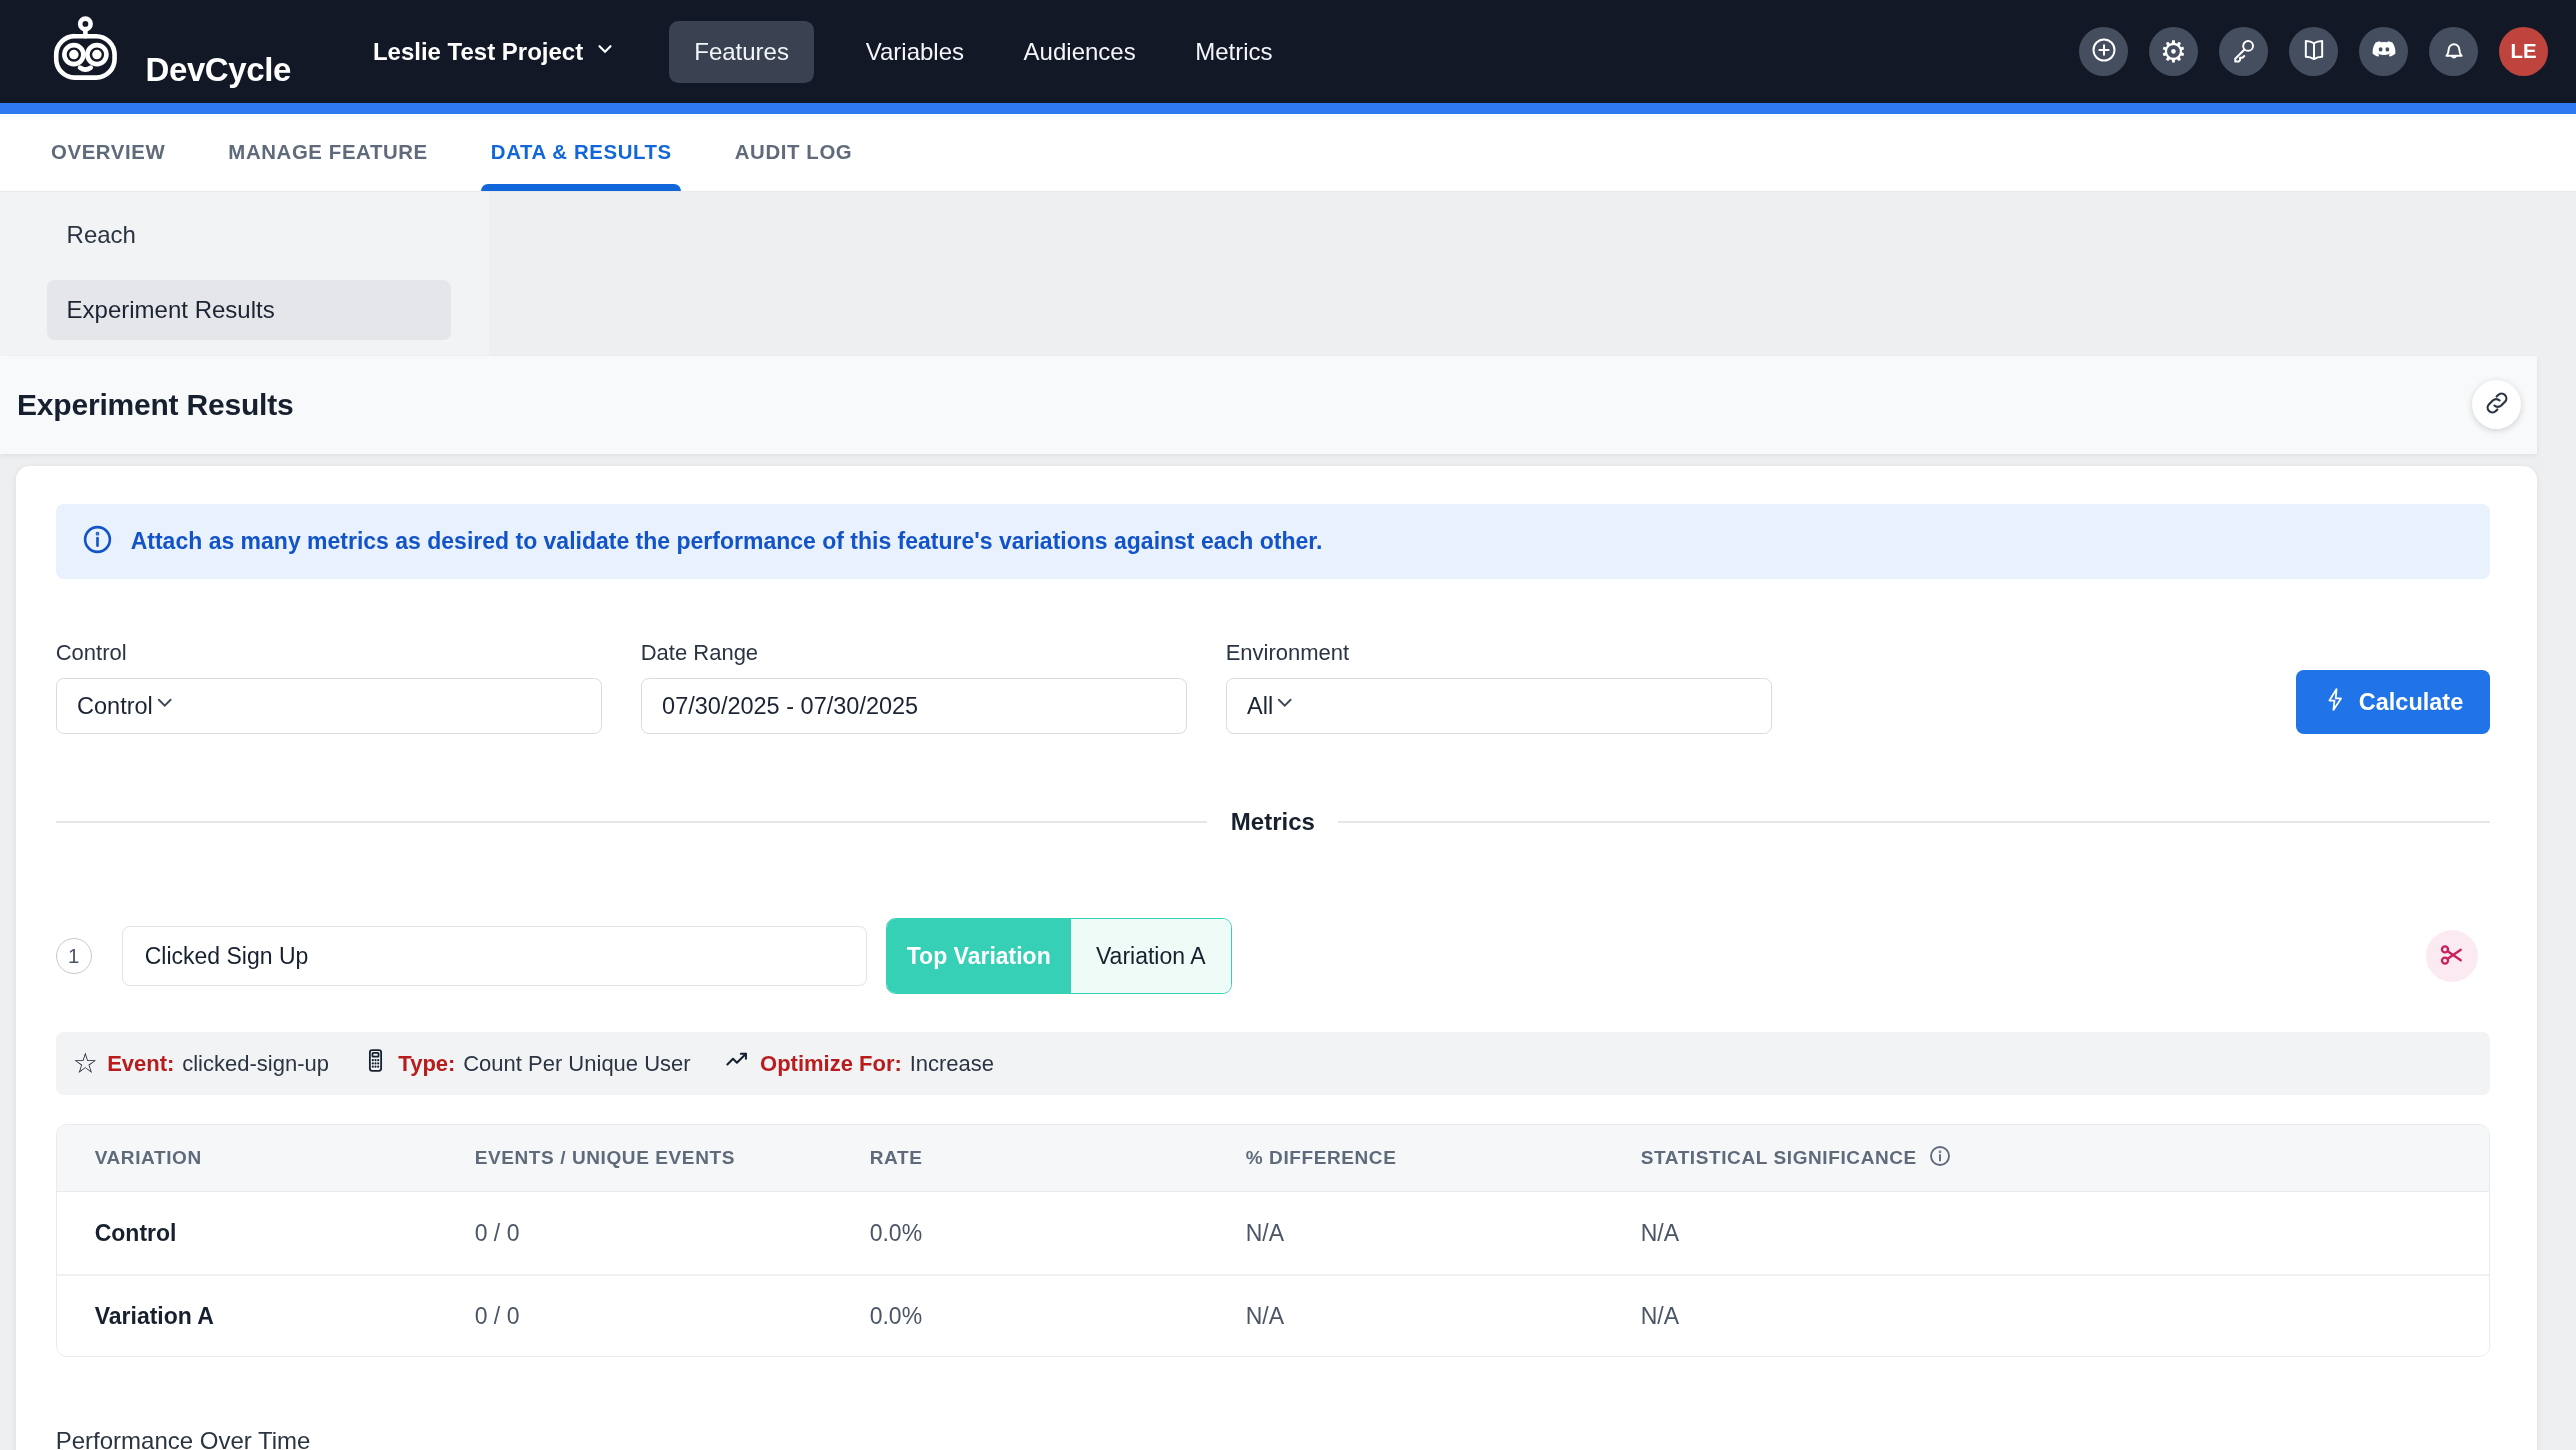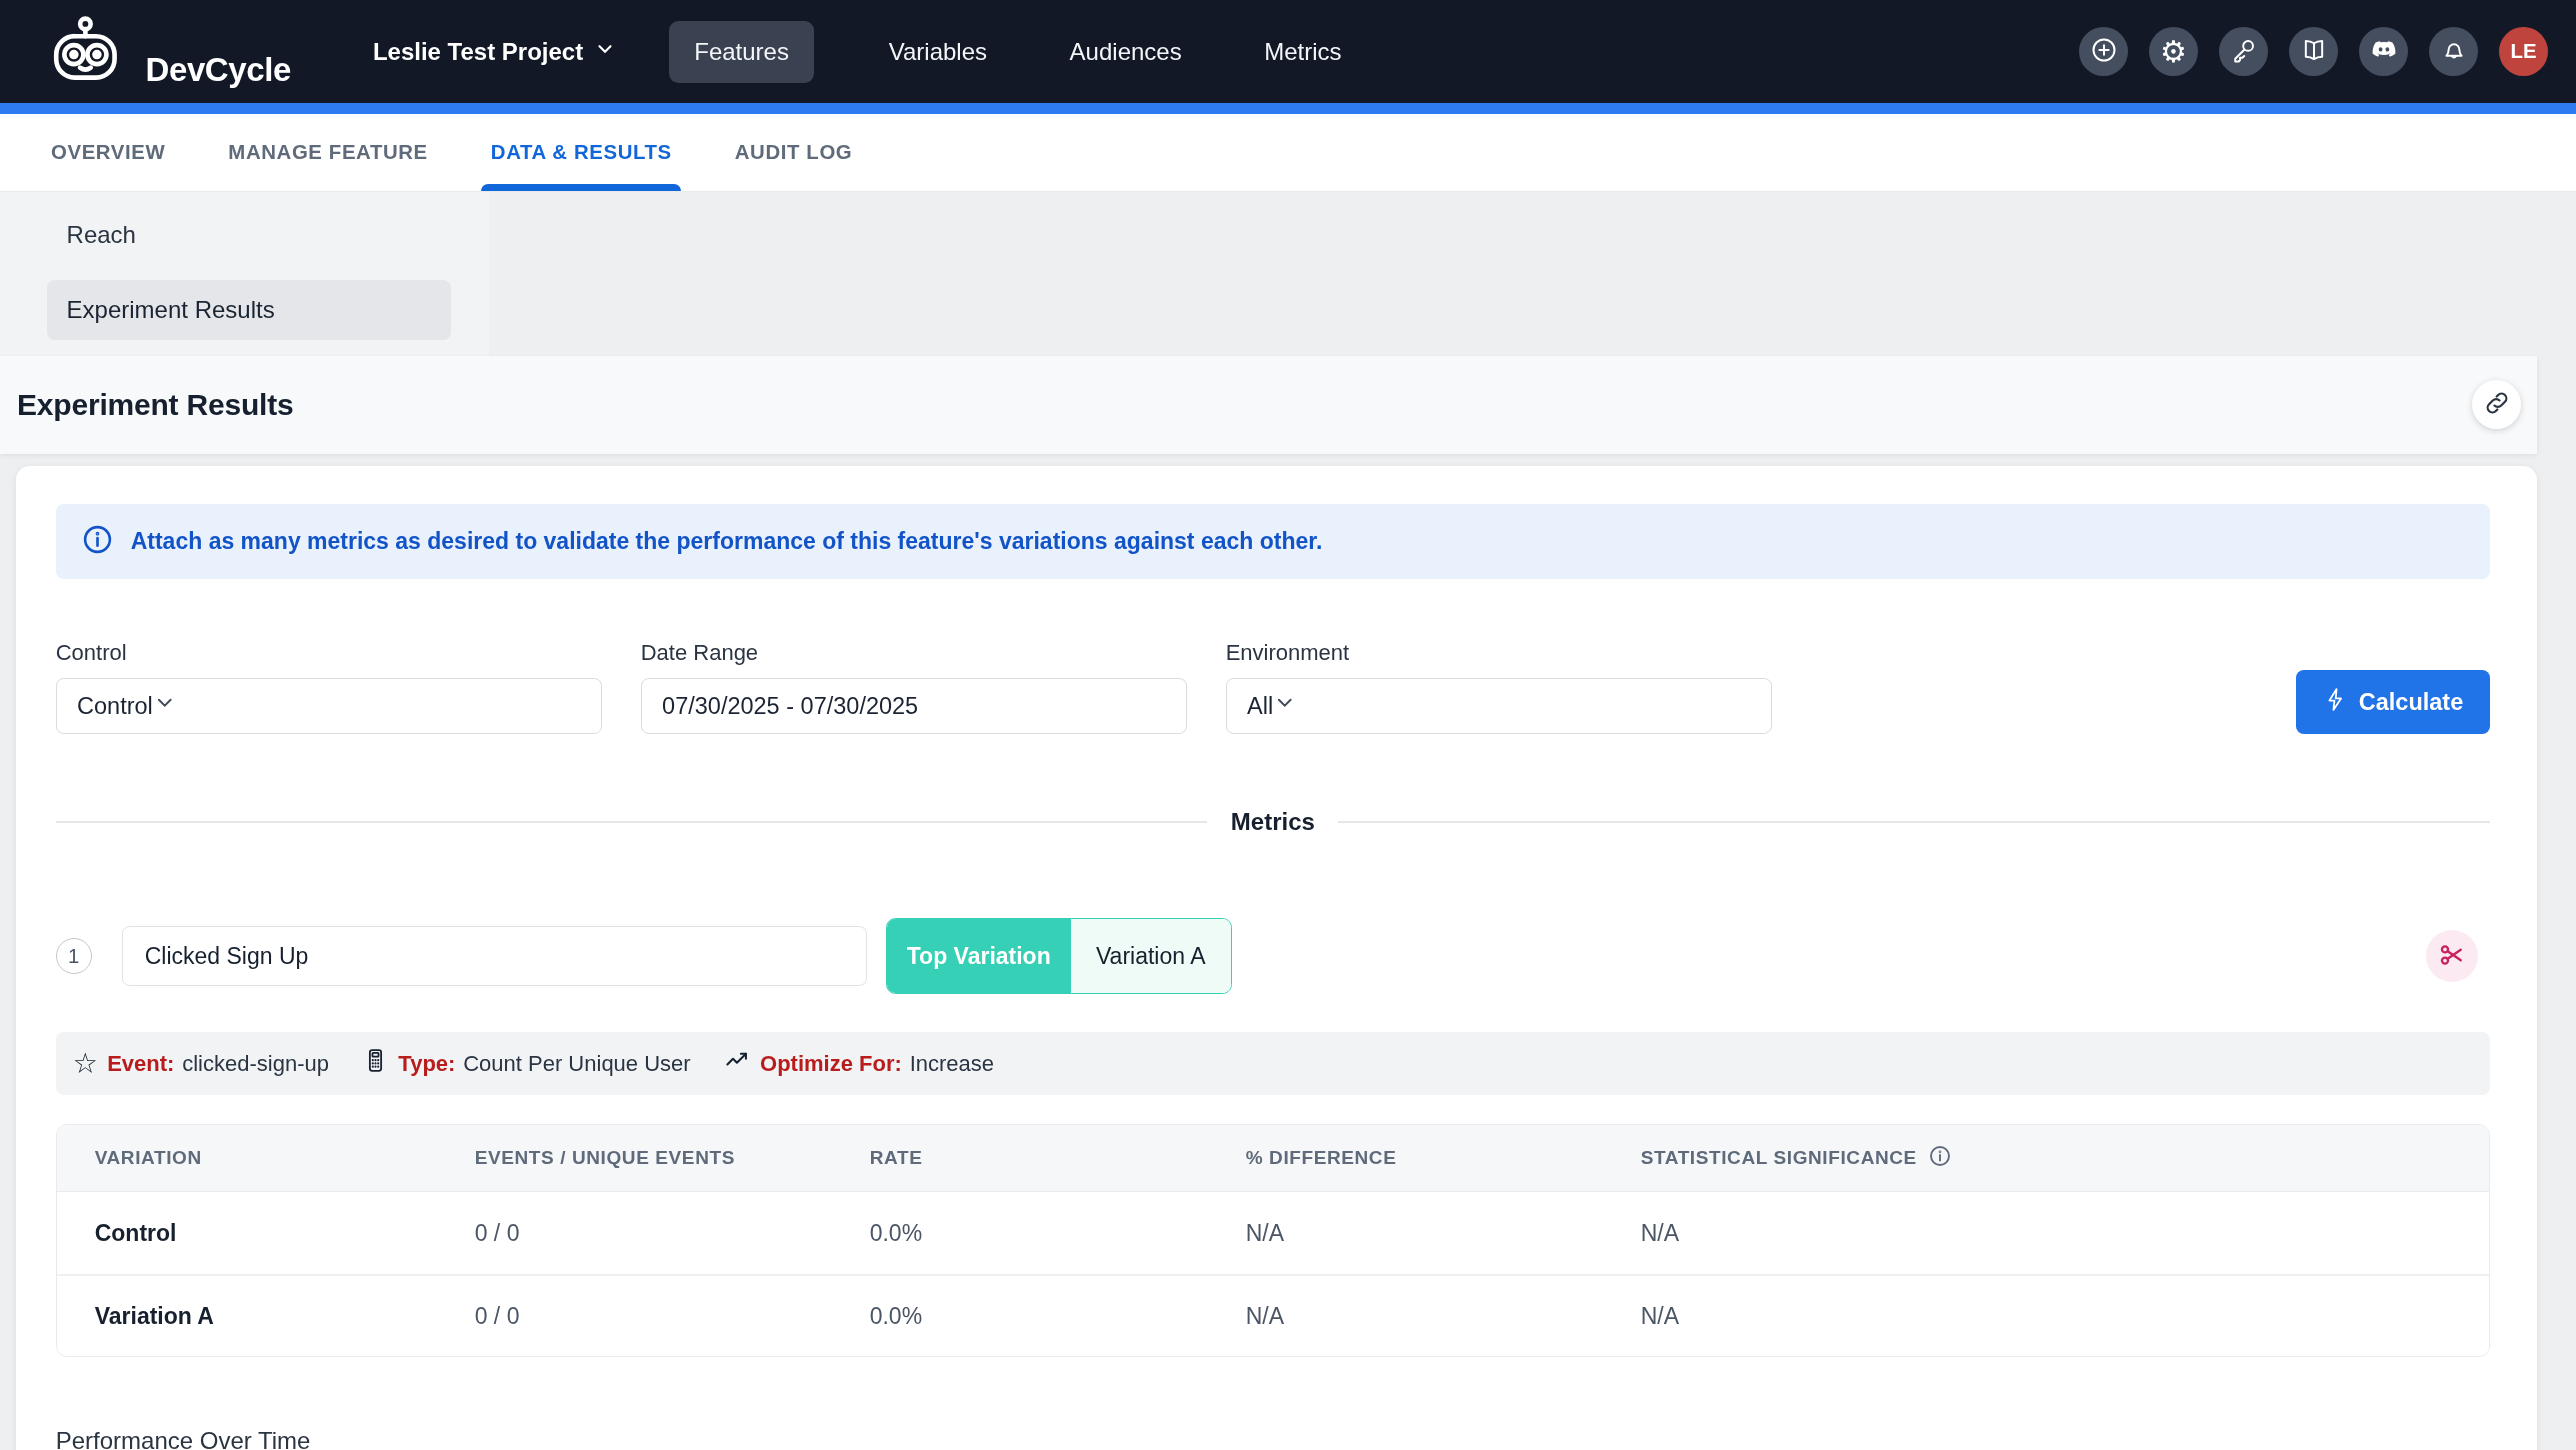--- a/index.html
+++ b/index.html
@@ -5,21 +5,21 @@
   * { margin:0; padding:0; box-sizing:border-box; }
   html,body { width:2576px; height:1450px; overflow:hidden; font-family:"Liberation Sans",sans-serif; background:#edeff1; }
 
   
   .topnav { height:103px; background:#121826; display:flex; align-items:center; padding:0 28px 0 47px; }
   .brand { display:flex; align-items:flex-end; gap:12.5px; }
   .brand svg { width:86px; height:72px; }
   .brand-word { color:#fff; font-size:33px; font-weight:700; letter-spacing:-0.4px; }
   .project { display:flex; align-items:center; gap:11px; color:#fff; font-size:24px; font-weight:600; margin-left:82px; cursor:pointer; }
   .project svg { width:22px; height:22px; }
-  .nav-items { display:flex; align-items:center; gap:67px; margin-left:53px; }
+  .nav-items { display:flex; align-items:center; gap:44px; margin-left:53px; }
   .nav-item { color:#f3f5f8; font-size:24px; font-weight:500; padding:0 7.8px; cursor:pointer; }
   .nav-item.active { background:#3a4252; border-radius:9.4px; padding:17px 25px; }
   .nav-right { margin-left:auto; display:flex; align-items:center; gap:21px; }
   .icon-circle { width:49px; height:49px; border-radius:50%; background:#454e5e; display:flex; align-items:center; justify-content:center; cursor:pointer; }
   .icon-circle svg { width:28px; height:28px; }
   .icon-circle .glyph { color:#fff; font-size:30px; line-height:1; font-family:"DejaVu Sans",sans-serif; }
   .avatar { width:49px; height:49px; border-radius:50%; background:#c0443e; color:#fff; font-size:20.4px; font-weight:600; display:flex; align-items:center; justify-content:center; cursor:pointer; }
   .blue-strip { height:11px; background:#2e7af0; }
 
   

